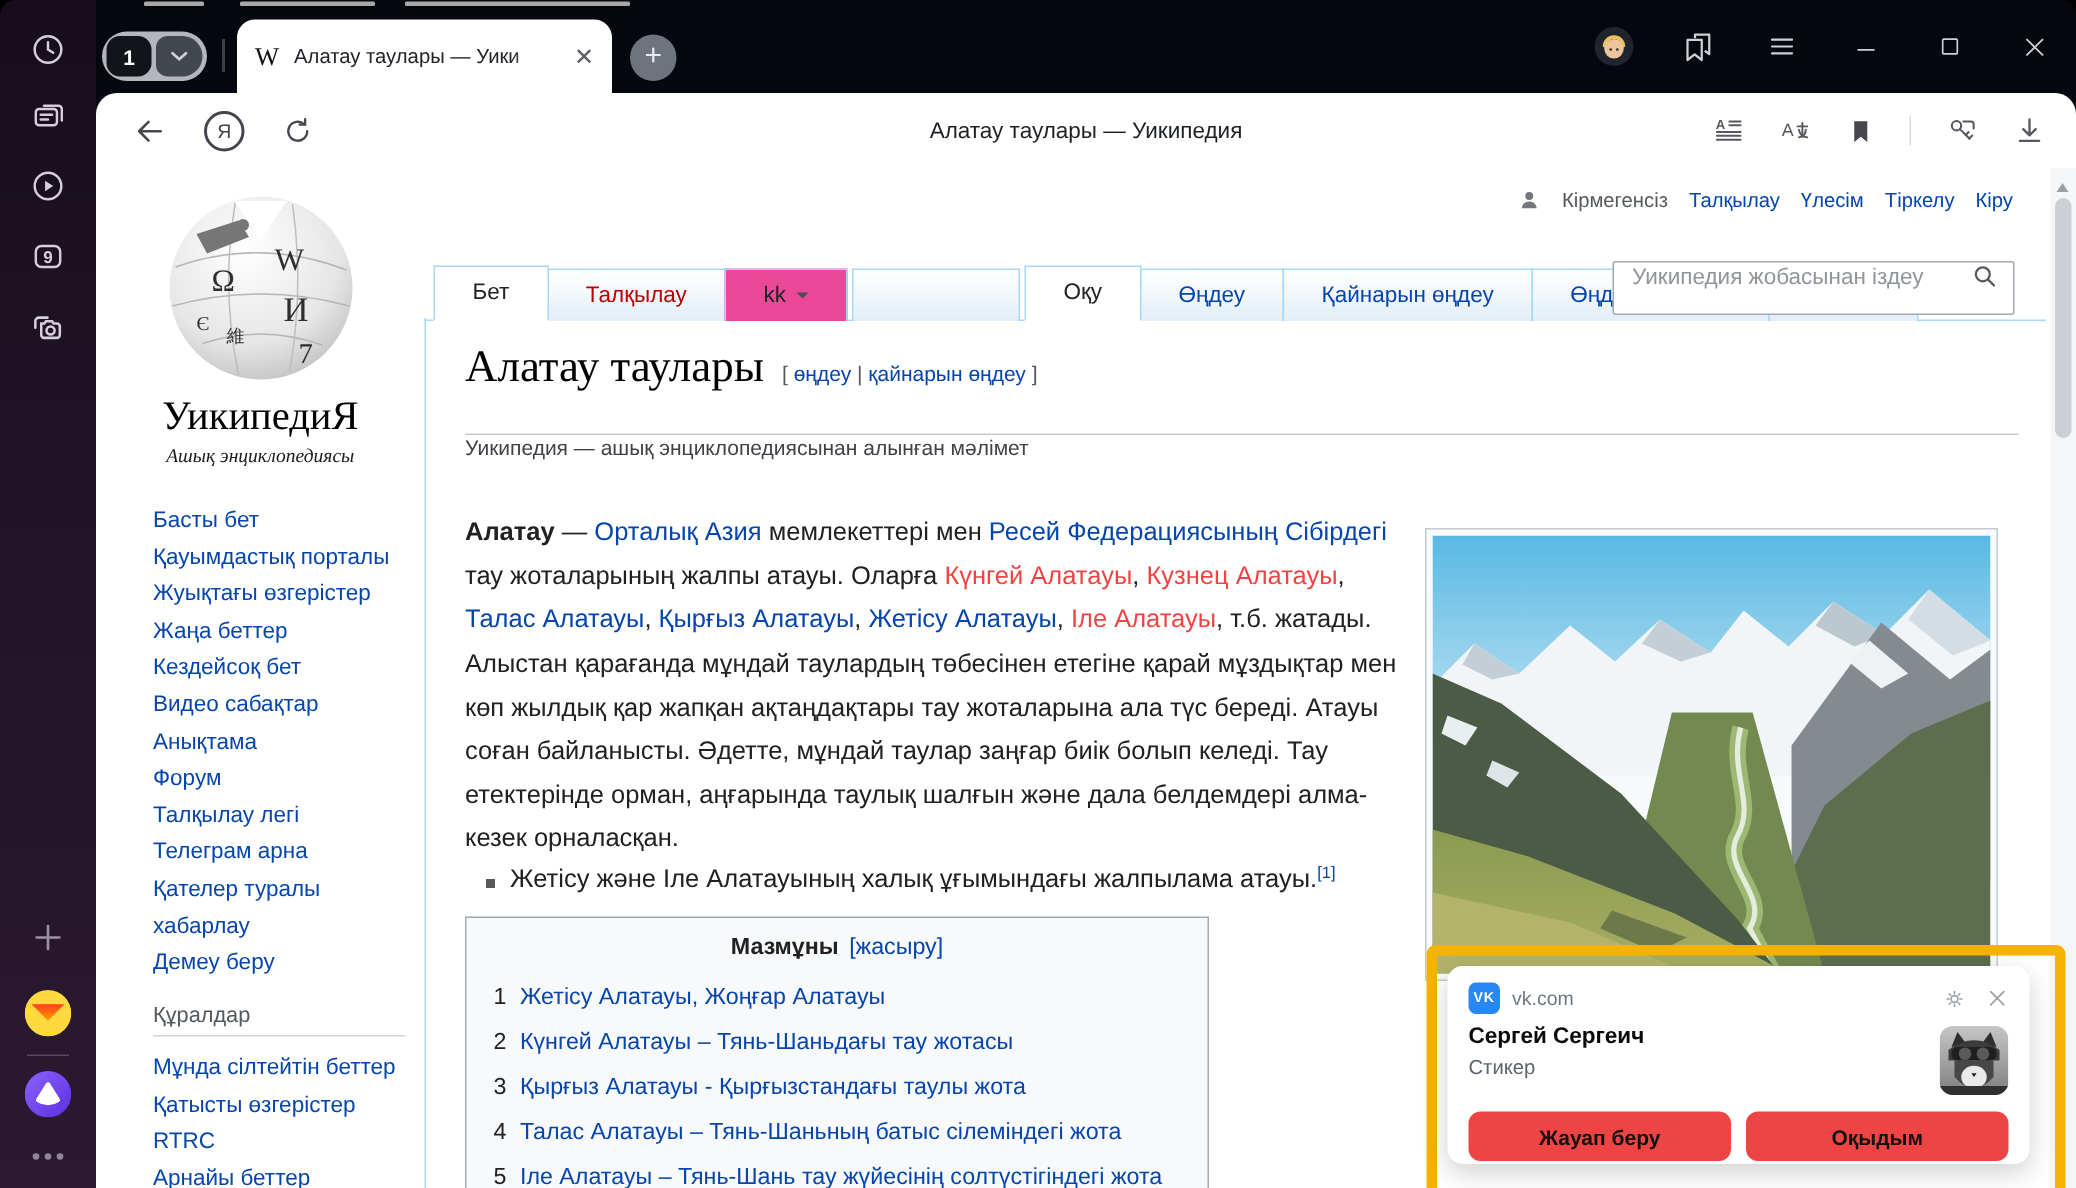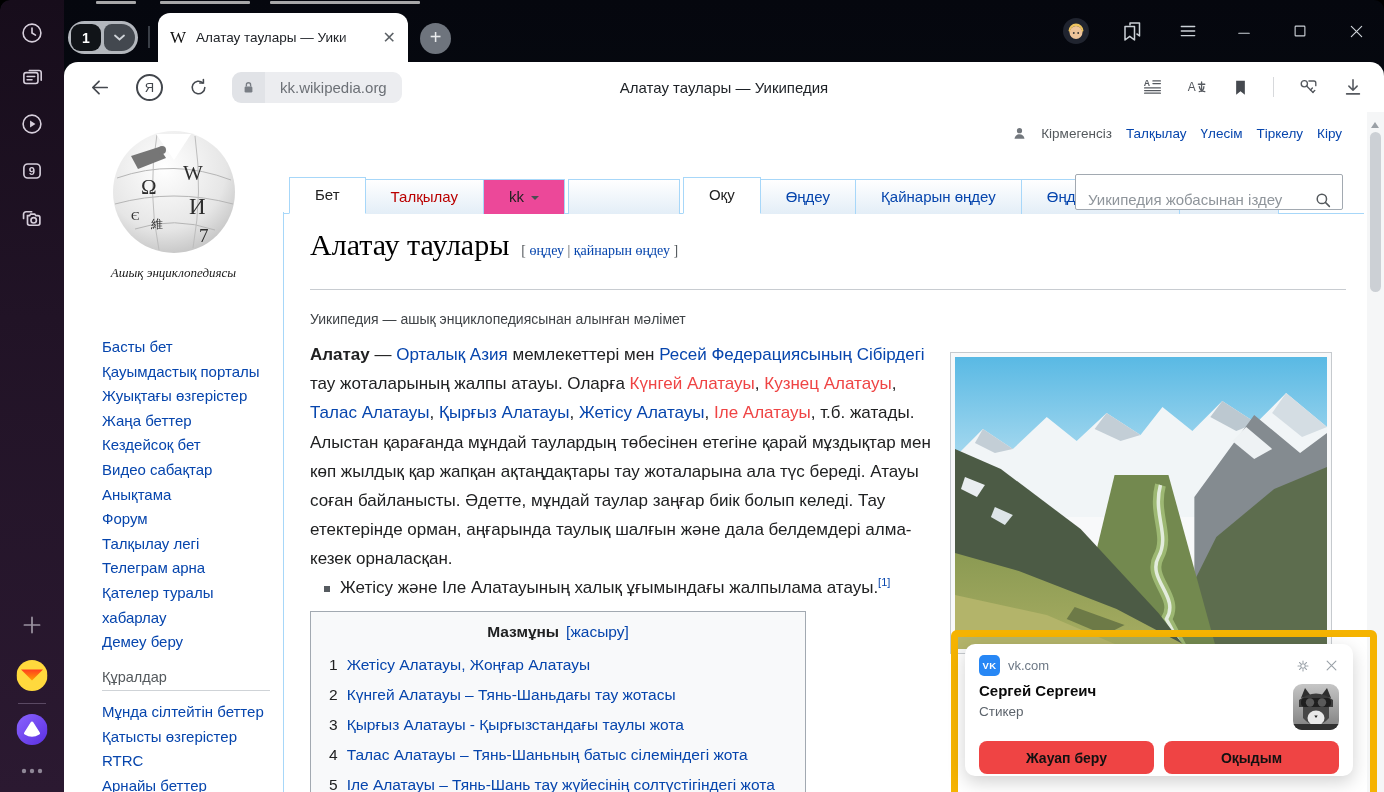--- a/index.html
+++ b/index.html
@@ -82,31 +82,31 @@
         color:#0645ad;white-space:nowrap;cursor:pointer}
   .wtab.on{background:#fff;border-bottom:1px solid #fff;color:#222;position:relative;z-index:2;height:35px}
   .wtab.red{color:#ba0000}
   .wtab.kk{background:#ec4899;color:#222}
   .wtab.empty{width:110px;padding:0}
   .wtab.more{color:#36383b;border:1px solid #a7d7f9;border-bottom:none}
   .gap{width:4px}
   .car{display:inline-block;width:0;height:0;border:4px solid transparent;border-top-color:#4a4e52;
        margin-left:7px;position:relative;top:2px}
   .wsearch{position:absolute;right:21px;top:-4px;width:268px;height:36px;border:1px solid #a2a9b1;
-           border-radius:2px;background:#fff;display:flex;align-items:flex-end;padding:0 10px;box-sizing:border-box}
+           border-radius:2px;background:#fff;display:flex;align-items:flex-start;padding:0 10px;box-sizing:border-box}
   .wsearch input{flex:1;border:0;outline:0;font-size:15px;color:#222;background:transparent;
                  font-family:"Liberation Sans",sans-serif;min-width:0}
   .wsearch input::placeholder{color:#8f959b}
 
   
   .atitle{position:absolute;left:246px;top:166px;font-family:"Liberation Serif",serif;font-size:30px;color:#000}
-  .aedit{font-family:Liberation Serif, serif;font-size:14px;margin-left:12px;color:#54595d}
+  .aedit{font-family:Liberation Sans, sans-serif;font-size:14px;margin-left:12px;color:#54595d}
   .aedit a{color:#0645ad;text-decoration:none;cursor:pointer}
   .ahr{position:absolute;left:246px;top:227px;right:38px;height:1px;background:#c8ccd1}
-  .anote{position:absolute;left:246px;top:249px;font-size:14px;color:#3f4347}
+  .anote{position:absolute;left:246px;top:228px;font-size:14px;color:#3f4347}
   .apara{position:absolute;left:246px;top:278px;width:630px;font-size:17px;line-height:29.2px;color:#202122}
   .apara .b{font-weight:bold}
   .lb{color:#0645ad;cursor:pointer}
   .lr{color:#ef4444;cursor:pointer}
   .abullet{position:absolute;left:260px;top:514px;width:620px;font-size:17px;color:#202122;display:flex}
   .sq{width:6px;height:6px;background:#565b60;margin:10px 10px 0 0;flex:none}
   .abullet sup{font-size:11px;color:#0645ad;cursor:pointer}
   .toc{position:absolute;left:246px;top:549px;width:496px;height:300px;border:1px solid #a2a9b1;
        background:#f8f9fa;box-sizing:border-box;padding:11px 18px;font-size:15.5px}
   .toch{text-align:center;color:#202122}
@@ -289,29 +289,20 @@
               <path d="M20 12H5.5M11.5 5.5L5 12l6.5 6.5"></path>
             </svg>
         </span>
         <span class="ya">Я</span>
         <span>
           <svg width="21" height="21" viewBox="0 0 24 24" fill="none" stroke="currentColor" stroke-width="1.8" stroke-linecap="round">
               <path d="M19.2 12a7.2 7.2 0 1 1-2.3-5.3"></path>
               <path d="M17.6 2.8v4.1h-4.1"></path>
             </svg>
         </span>
-        <div class="urlbox">
-          <span class="lockseg">
-            <svg width="17" height="17" viewBox="0 0 24 24">
-                <rect x="6.5" y="10.5" width="11" height="8.5" rx="1.8" fill="#797e85"></rect>
-                <path d="M9 10.5V8.3a3 3 0 0 1 6 0v2.2" fill="none" stroke="#797e85" stroke-width="1.9"></path>
-              </svg>
-          </span>
-          <span class="urlseg">kk.wikipedia.org</span>
-        </div>
       </div>
       <div class="tbtitle">Алатау таулары — Уикипедия</div>
       <div class="tbr">
         <span>
           <svg width="21" height="21" viewBox="0 0 24 24" fill="none" stroke="currentColor" stroke-width="1.5" stroke-linecap="round">
               <text x="2" y="10.5" font-size="10" fill="currentColor" stroke="none" font-weight="bold">A</text>
               <path d="M12.5 4.5H21M12.5 7.5H21M3 12.5h18M3 15.5h18M3 18.5h18"></path>
             </svg>
         </span>
         <span>
@@ -380,20 +371,21 @@
         <circle cx="63" cy="38" r="4" fill="#767676"></circle>
         <g fill="#2e2e2e" font-family="Liberation Serif,serif">
           <text x="84" y="68" font-size="21">W</text>
           <text x="42" y="82" font-size="21">Ω</text>
           <text x="90" y="102" font-size="23">И</text>
           <text x="100" y="130" font-size="19">7</text>
           <text x="32" y="108" font-size="13">Є</text>
           <text x="52" y="116" font-size="12">維</text>
         </g>
       </svg>
+      <div class="wm">УикипедиЯ</div>
       <div class="wtag">Ашық энциклопедиясы</div>
     </div>
 
     <div class="wnav" id="nav-list">
         <a>Басты бет</a>
         <a>Қауымдастық порталы</a>
         <a>Жуықтағы өзгерістер</a>
         <a>Жаңа беттер</a>
         <a>Кездейсоқ бет</a>
         <a>Видео сабақтар</a>

